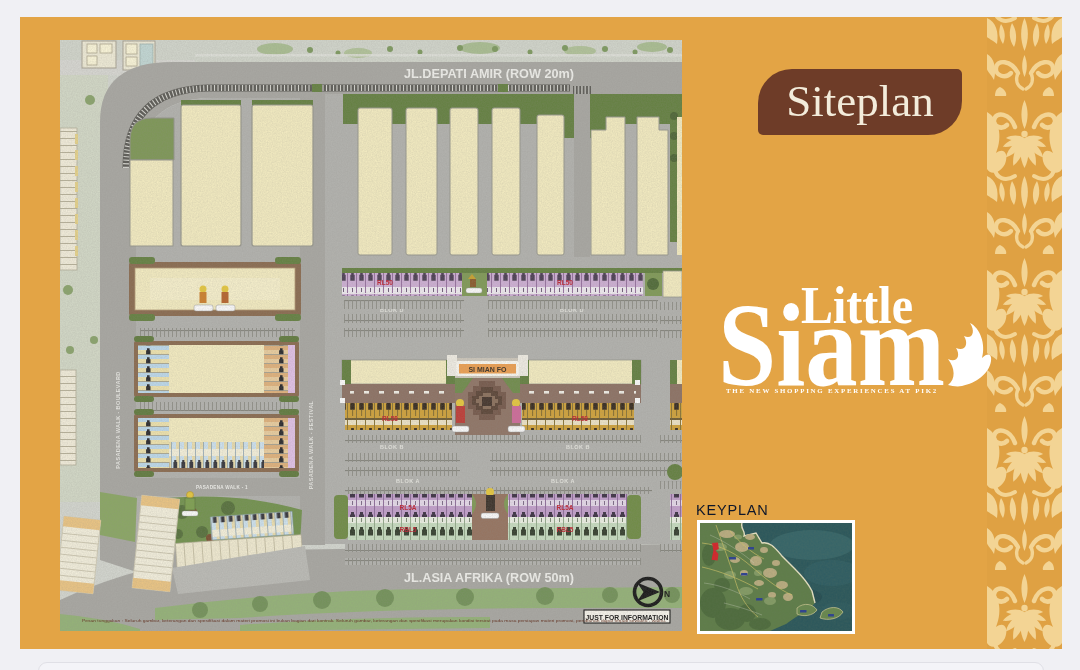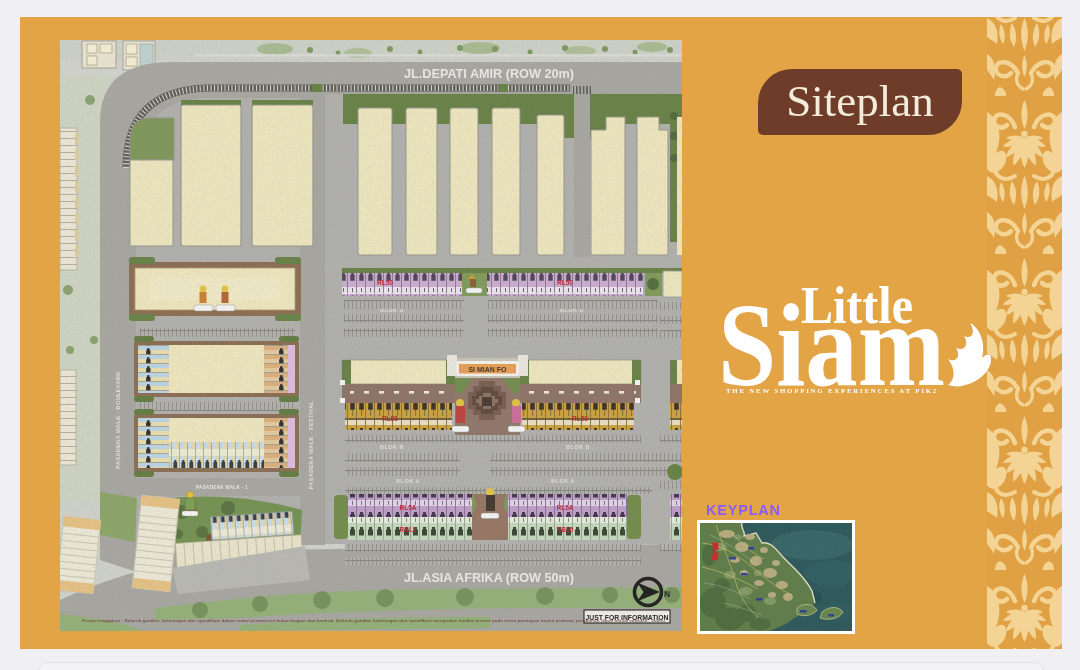--- a/index.html
+++ b/index.html
@@ -83,21 +83,21 @@
 <svg width="300" height="140" viewBox="0 0 300 140" xmlns="http://www.w3.org/2000/svg">
   <g fill="#ffffff" font-family="Liberation Serif,serif" font-weight="bold">
     <text x="91" y="61" font-size="53" textLength="112" lengthAdjust="spacingAndGlyphs">Little</text>
     <text x="8" y="123" font-size="118" textLength="227" lengthAdjust="spacingAndGlyphs">Siam</text>
     <path d="M238,123 C246,117 245,106 238,97 C247,101 251,94 246,86 C255,90 259,82 254,74 C262,78 266,70 260,61 C270,66 276,82 272,96 C278,90 282,92 281,99 C279,112 266,121 252,124 C247,125 242,124 238,123 Z"></path>
     <text x="16" y="130.5" font-size="7" textLength="212" lengthAdjust="spacingAndGlyphs" letter-spacing="1.8">THE NEW SHOPPING EXPERIENCES AT PIK2</text>
   </g>
 </svg>
 </div>
 
-<div class="abs" style="left:696px;top:502px;color:#8b5cf6;font-weight:bold;font-size:14.5px;letter-spacing:0.8px;margin-left:10px;">KEYPLAN</div>
+<div class="abs" style="left:696px;top:502px;color:#0f172a;font-weight:normal;font-size:14.5px;letter-spacing:0.8px;">KEYPLAN</div>
 
 <div class="abs" style="left:697px;top:520px;width:158px;height:114px;background:#fff;">
 <svg class="abs" style="left:3px;top:3px;" width="152" height="108" xmlns="http://www.w3.org/2000/svg" viewBox="0 0 152 108">
 <defs>
 <filter id="knoise" x="0" y="0" width="100%" height="100%">
   <feTurbulence type="fractalNoise" baseFrequency="0.55" numOctaves="2"></feTurbulence>
   <feColorMatrix type="matrix" values="0 0 0 0 0.15  0 0 0 0 0.2  0 0 0 0 0.12  0 0 0 0.6 0"></feColorMatrix>
   <feComposite operator="in" in2="SourceGraphic"></feComposite>
 </filter>
 </defs>

